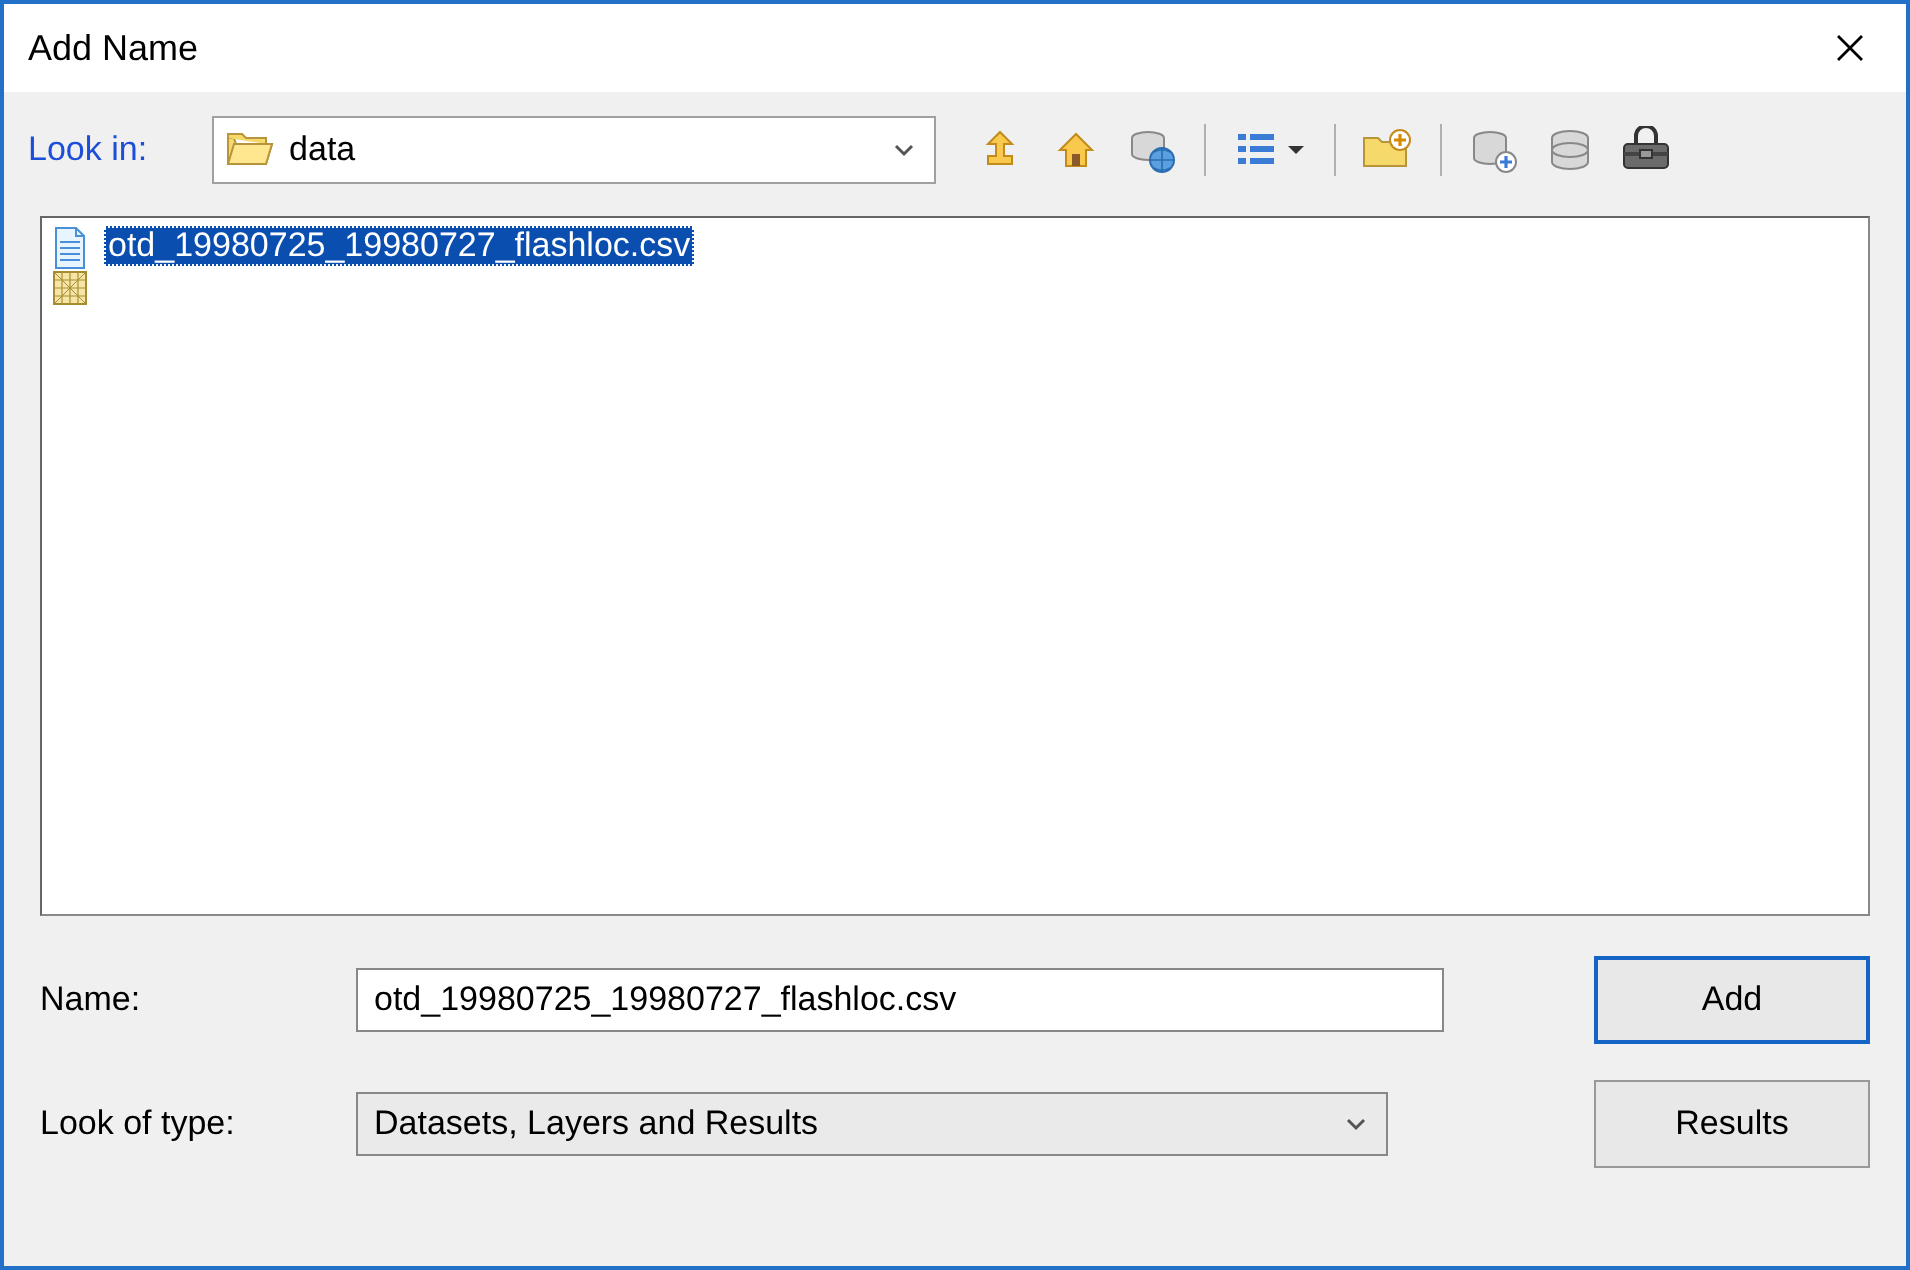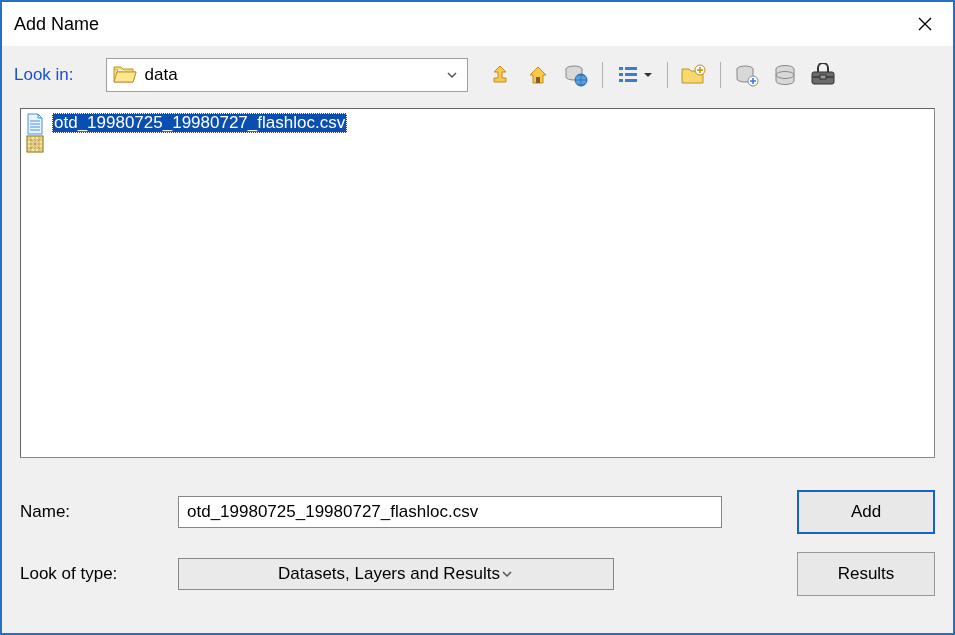--- a/index.html
+++ b/index.html
@@ -122,21 +122,21 @@
     }
     .file-label {
       font-size: 17px;
       padding: 0 2px;
     }
     .file-icon {
       width: 20px;
       height: 20px;
     }
     .bottom-panel {
-      padding: 32px 18px 12px 18px;
+      padding: 20px 18px 12px 18px;
       display: flex;
       flex-direction: column;
       gap: 18px;
     }
     .bottom-row {
       display: flex;
       align-items: center;
     }
     .bottom-label {
       width: 158px;
@@ -147,27 +147,27 @@
       height: 32px;
       border: 1px solid #888;
       padding: 0 8px;
       font-size: 17px;
       font-family: inherit;
       background: #fff;
     }
     .type-select {
       display: flex;
       align-items: center;
-      width: 436px;
+      width: 516px;
       height: 32px;
       border: 1px solid #888;
       background: #eaeaea;
       padding: 0 8px;
       cursor: pointer;
-      justify-content: center;
+      justify-content: space-between;
     }
     .type-text { font-size: 17px; }
     .action-btn {
       margin-left: auto;
       width: 138px;
       height: 44px;
       border: 1px solid #999;
       background: #e8e8e8;
       font-size: 17px;
       font-family: inherit;

